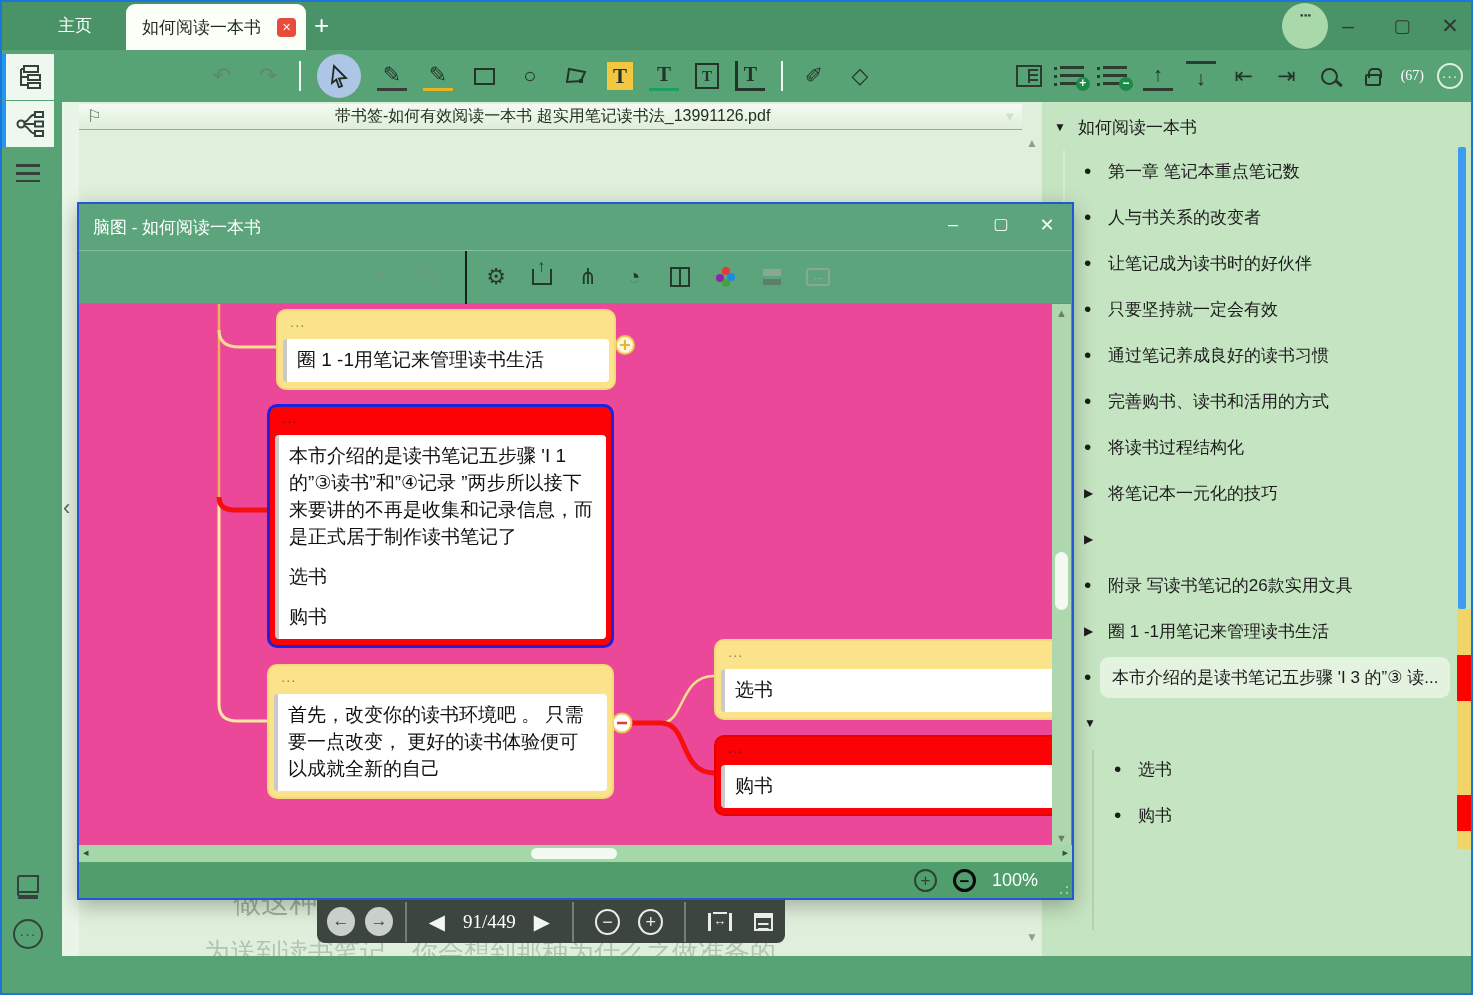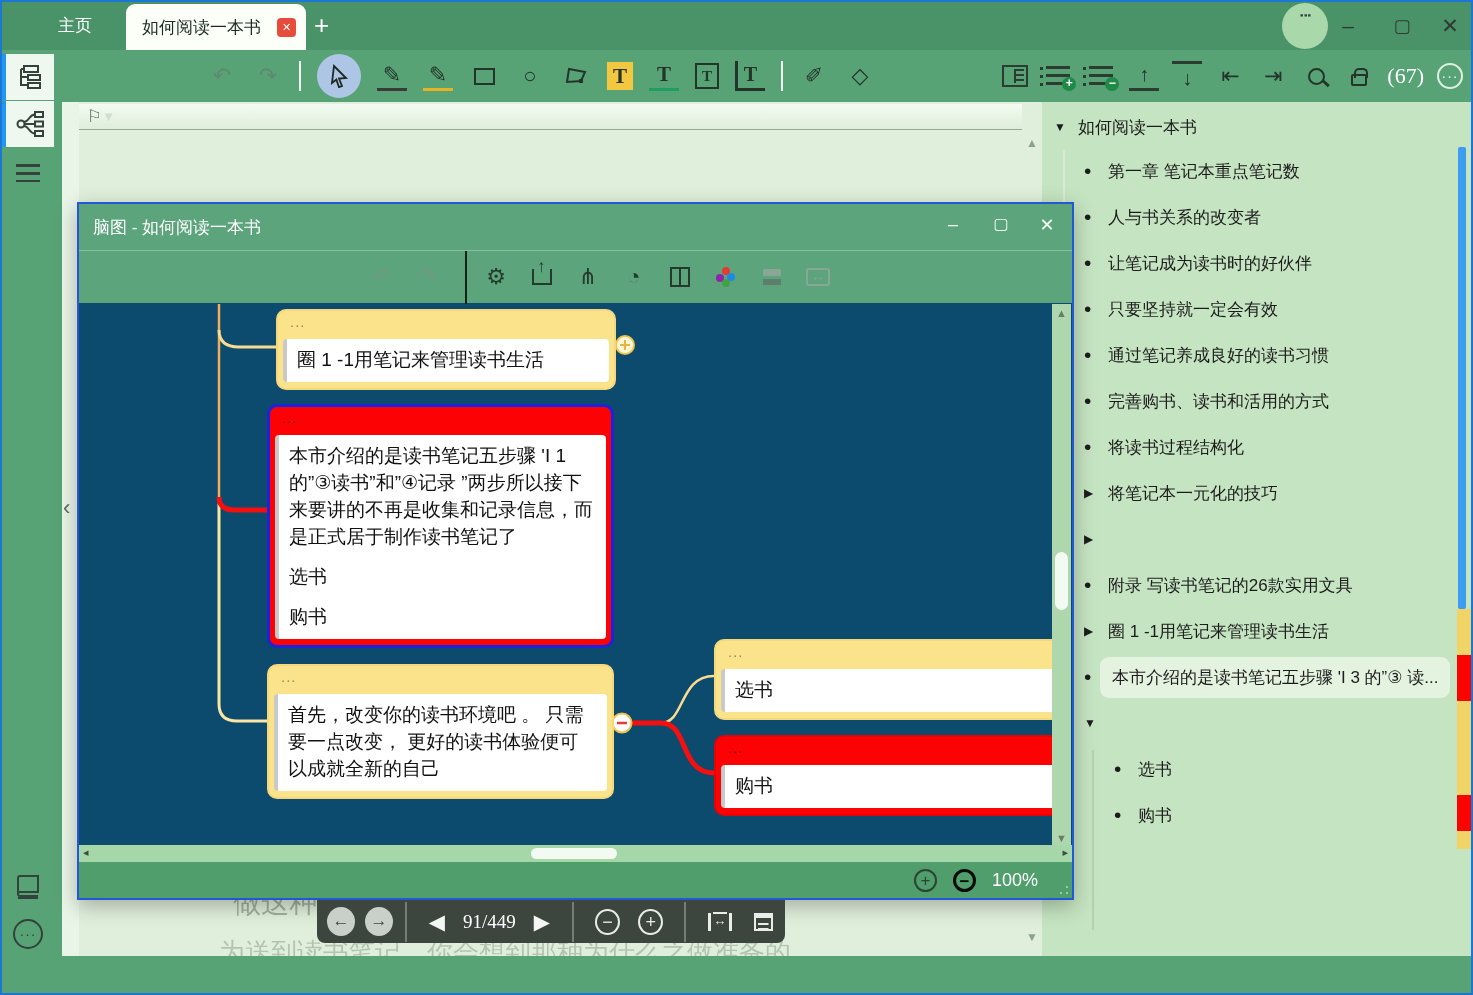--- a/index.html
+++ b/index.html
@@ -38,40 +38,40 @@
   .panel-ic i { flex:1; } .panel-ic .half { border-left:2px solid #2c3c31; background:repeating-linear-gradient(#2c3c31 0 2px, transparent 2px 5px); margin:2px; }
   .list-badge { position:relative; width:24px; height:20px; background:repeating-linear-gradient(#2c3c31 0 3px, transparent 3px 8px); }
   .list-badge::before { content:""; position:absolute; left:-6px; top:1px; width:3px; height:100%; background:repeating-linear-gradient(#2c3c31 0 3px, transparent 3px 8px); }
   .badge { position:absolute; right:-6px; bottom:-5px; width:14px; height:14px; border-radius:50%; background:#1f8a47; color:#fff; font-size:12px; line-height:13px; text-align:center; font-weight:bold; }
   .arr-bar-dn { border-top:3px solid #2c3c31; padding-top:1px; font-size:20px; line-height:18px; }
   .arr-bar-up { border-bottom:3px solid #2c3c31; padding-bottom:1px; font-size:20px; line-height:18px; }
   .mag { width:17px; height:17px; border:2.5px solid #25342b; border-radius:50%; position:relative; }
   .mag::after { content:""; position:absolute; width:8px; height:2.5px; background:#25342b; right:-7px; bottom:-2px; transform:rotate(42deg); }
   .lock-ic { width:16px; height:12px; border:2px solid #25342b; border-radius:2px; position:relative; margin-top:8px; }
   .lock-ic::before { content:""; position:absolute; left:1px; top:-8px; width:10px; height:8px; border:2px solid #25342b; border-bottom:none; border-radius:5px 5px 0 0; }
-  .note-count { color:#fff; font-size:22px; font-family:"Liberation Serif","DejaVu Serif",serif; }
+  .note-count { color:#fff; font-size:14px; font-family:"Liberation Serif","DejaVu Serif",serif; }
   .more-circ { width:26px; height:26px; border:2px solid #dfeee2; border-radius:50%; color:#eef6ef; font-size:14px; line-height:22px; text-align:center; letter-spacing:1px; }
 
   
   .leftrail { position:absolute; top:48px; left:0; width:60px; bottom:37px; background:#58a376; }
   .rail-item { position:absolute; left:0; width:52px; height:46px; display:flex; align-items:center; justify-content:center; }
   .rail-item.active { background:#eef8ee; border-left:4px solid #2196f3; }
   .rail-bars { width:24px; height:18px; background:repeating-linear-gradient(#33423a 0 3px, transparent 3px 8px); }
   .railstrip { position:absolute; top:100px; left:60px; width:17px; bottom:37px; background:#e9f5e7; }
   .strip-chevron { position:absolute; top:393px; left:1px; color:#5c6b60; font-size:22px; }
 
   
   .pdfarea { position:absolute; top:100px; left:77px; width:963px; bottom:37px; background:#e0efdc; overflow:hidden; }
   .pdfheader { position:absolute; top:2px; left:0; right:20px; height:26px; background:linear-gradient(#f4fbf2,#ddeeda); border-bottom:1px solid #9aa89a; display:flex; align-items:center; }
   .pdfheader .bm { color:#5a6a5c; font-size:17px; margin-left:8px; }
   .pdfheader .ptitle { flex:1; text-align:center; font-size:16px; color:#23301f; }
   .pdfheader .dd { color:#cfe0cc; font-size:13px; margin-right:6px; }
   .faint1 { position:absolute; top:28px; left:395px; font-size:15px; color:rgba(80,100,80,.55); letter-spacing:2px; }
   .faint2 { position:absolute; top:782px; left:145px; font-size:28px; color:rgba(60,85,60,.4); }
-  .faint3 { position:absolute; top:833px; left:140px; font-size:26px; color:rgba(60,85,60,.28); white-space:nowrap; }
+  .faint3 { position:absolute; top:833px; left:125px; font-size:26px; color:rgba(60,85,60,.28); white-space:nowrap; }
   .pdf-vscroll-up { position:absolute; top:34px; right:4px; color:#8ba28b; font-size:12px; }
   .pdf-vscroll-dn { position:absolute; bottom:12px; right:4px; color:#8ba28b; font-size:12px; }
 
   
   .rightpanel { position:absolute; top:100px; left:1040px; right:0; bottom:37px; background:#c5e4c1; }
   .guide-v1 { position:absolute; left:21px; top:48px; height:545px; width:2px; background:#d8ead4; }
   .guide-v2 { position:absolute; left:50px; top:648px; height:180px; width:2px; background:#b9cfb5; }
   .ol-row { position:relative; display:flex; align-items:center; height:46px; font-size:17px; color:#1c1c1c; }
   .ol-row.lvl0 { height:42px; padding-left:12px; font-size:17px; }
   .ol-row.lvl1 { padding-left:42px; }
@@ -79,21 +79,21 @@
   .ol-exp { width:24px; flex:0 0 24px; font-size:12px; color:#1c1c1c; }
   .ol-exp.bullet { font-size:21px; }
   .ol-label { white-space:nowrap; overflow:hidden; }
   .ol-row.hl .ol-label { background:#e4f3e0; border-radius:9px; padding:9px 12px; margin-left:-8px; }
   .scroll-blue { position:absolute; right:5px; top:45px; width:8px; height:462px; background:#3d9bf0; border-radius:2px; }
   .marker-strip { position:absolute; right:0; top:507px; width:14px; height:240px; background:#f0d468; }
   .marker-red1 { position:absolute; right:0; top:553px; width:14px; height:46px; background:#fb0400; }
   .marker-red2 { position:absolute; right:0; top:693px; width:14px; height:36px; background:#fb0400; }
 
   
-  .mmwin { position:absolute; left:75px; top:200px; width:997px; height:698px; background:#0c4a6e; border:2px solid #2257d8; box-shadow:0 6px 20px rgba(0,0,0,.28); }
+  .mmwin { position:absolute; left:75px; top:200px; width:997px; height:698px; background:#ec4899; border:2px solid #2257d8; box-shadow:0 6px 20px rgba(0,0,0,.28); }
   .mm-title { position:absolute; top:0; left:0; right:0; height:46px; background:#5ca57c; color:#fff; }
   .mm-title .t { position:absolute; left:14px; top:12px; font-size:17px; }
   .mm-btn { position:absolute; top:10px; width:34px; text-align:center; color:#f2f8f2; font-size:18px; }
   .mm-btn.min { right:102px; } .mm-btn.max { right:54px; font-size:16px; } .mm-btn.close { right:8px; }
   .mm-tools { position:absolute; top:46px; left:0; right:0; height:53px; background:#5ca57c; border-top:1px solid #87bf9c; display:flex; align-items:center; }
   .mmi { width:30px; height:30px; display:flex; align-items:center; justify-content:center; font-size:22px; color:#253a2c; margin-right:16px; }
   .mmi.muted { color:#6f9a80; }
   .mm-sep { width:2px; height:53px; background:#14221a; margin:0 14px 0 6px; }
   .exp-box { width:20px; height:16px; border:2px solid #253a2c; border-top:none; text-align:center; position:relative; }
   .exp-box span { position:absolute; left:3px; top:-12px; font-size:17px; }
@@ -256,20 +256,21 @@
       <span class="more-circ" style="border-color:#33423a;color:#33423a;width:30px;height:30px;line-height:26px;">···</span>
     </div>
   </div>
   <div class="railstrip">
     <span class="strip-chevron">‹</span>
   </div>
 
   <div class="pdfarea">
     <div class="pdfheader">
       <span class="bm">⚐</span>
+      <span class="ptitle">带书签-如何有效阅读一本书 超实用笔记读书法_13991126.pdf</span>
       <span class="dd">▼</span>
     </div>
     <div class="faint2">“做这种事有意义吗？”</div>
     <div class="faint3">为送到读书笔记，你会想到那种为什么之做准备的</div>
     <span class="pdf-vscroll-up">▲</span>
     <span class="pdf-vscroll-dn">▼</span>
   </div>
 
   <div class="rightpanel">
     <div class="guide-v1"></div>

